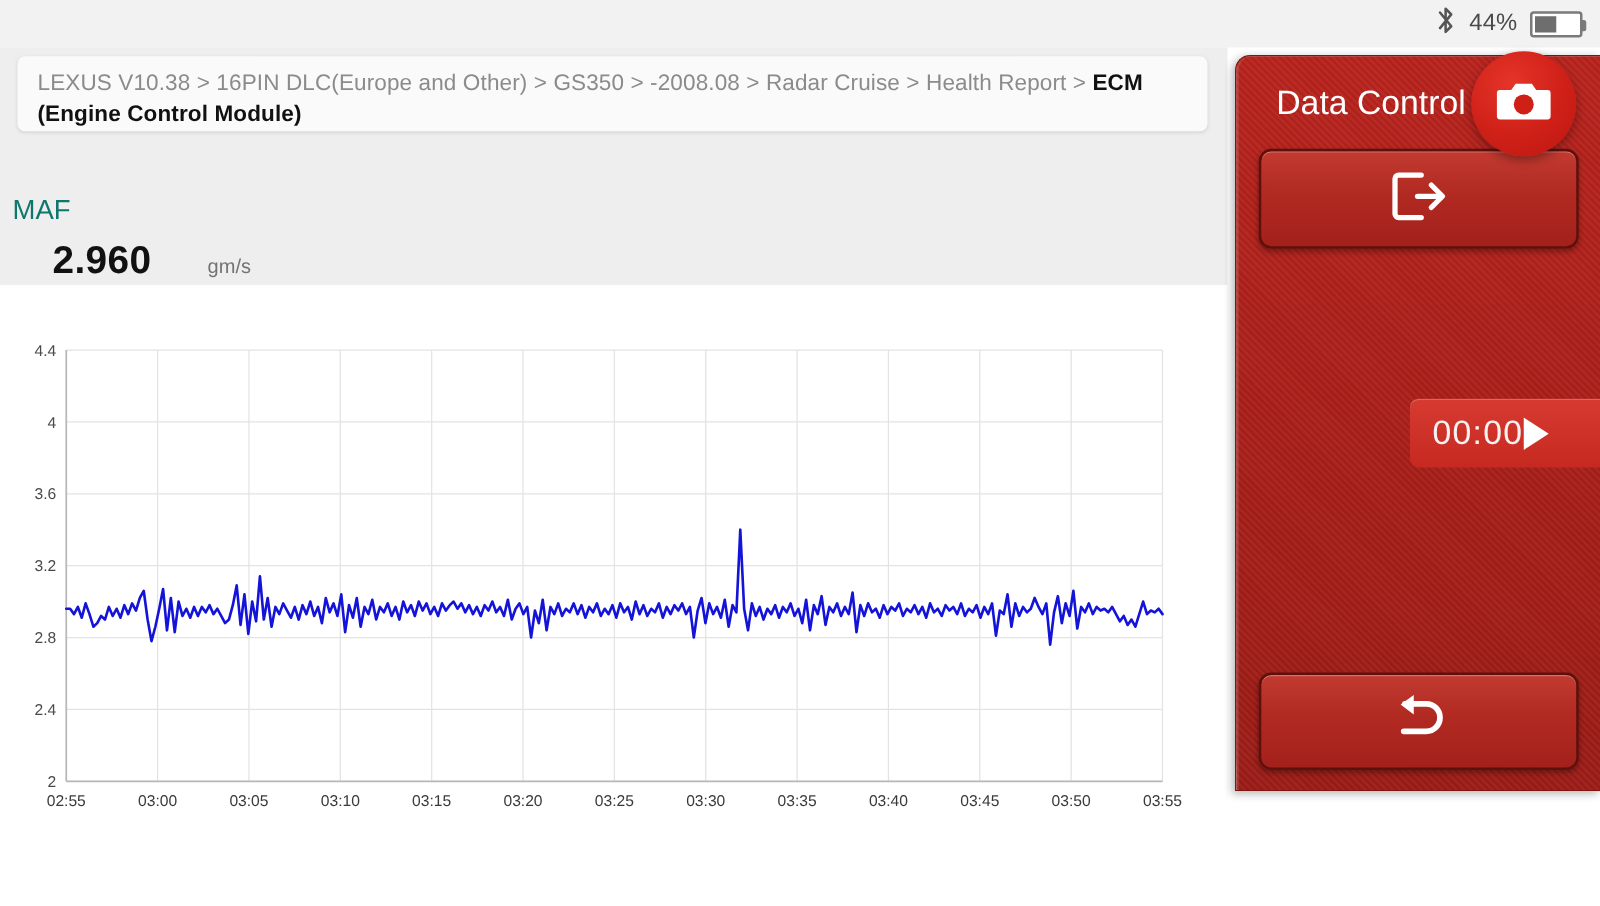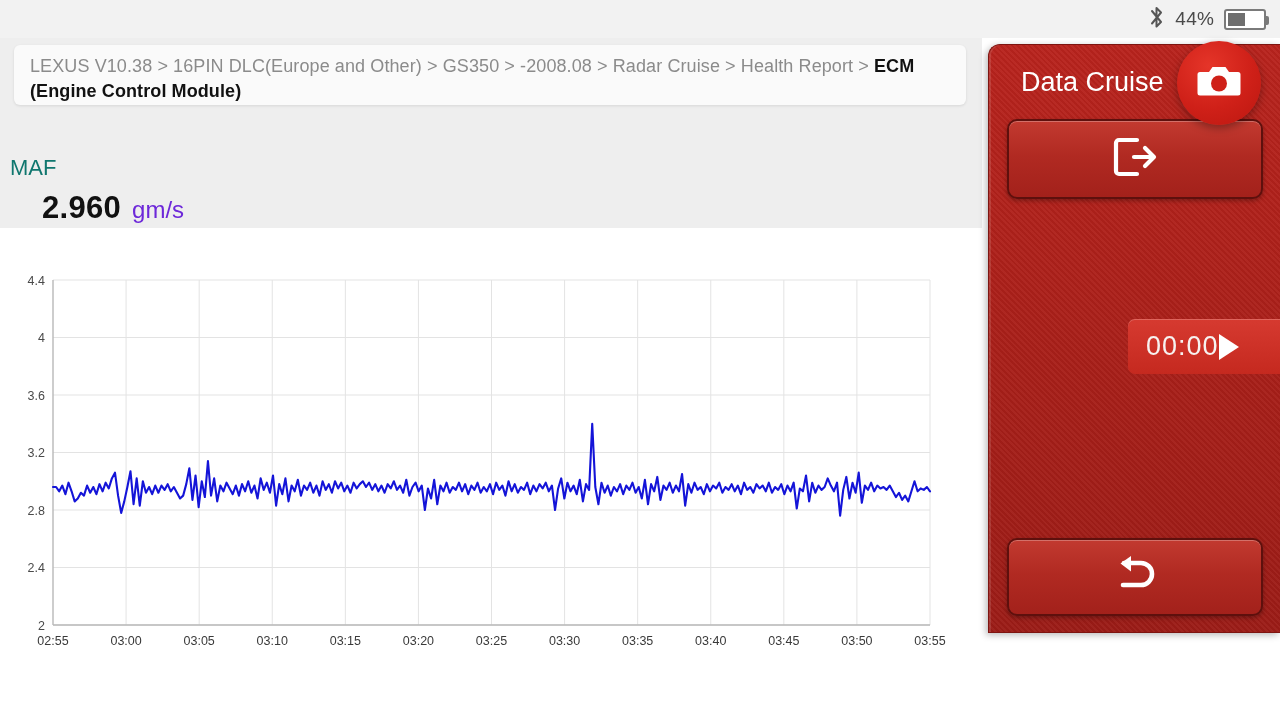--- a/index.html
+++ b/index.html
@@ -50,24 +50,24 @@
   }
   #breadcrumb .crumb-current { color: #111111; font-weight: bold; }
 
   #reading-block { position: absolute; left: 0; top: 72px; width: 982px; height: 118px; }
   #maf-label {
     position: absolute; left: 10px; top: 45px;
     font-size: 22px; color: #0f766e;
   }
   #maf-value-row {
     position: absolute; left: 42px; top: 80px;
-    display: flex; align-items: baseline; gap: 11px;
+    display: flex; align-items: baseline; 
   }
   #maf-value { font-size: 31px; font-weight: bold; color: #111111; letter-spacing: 0.3px; }
-  #maf-unit { font-size: 24px; color: #6d28d9; }
+  #maf-unit { font-size: 16px; color: #737373; margin-left: 45px; }
 
   
   #chart-area {
     position: absolute; left: 0; top: 190px; width: 982px; height: 448px;
     background: #ffffff;
   }
   #chart-svg { display: block; }
 
   
   #right-panel {
@@ -217,21 +217,21 @@
             <text x="783.8333333333334" y="417" text-anchor="middle" font-size="12.5" fill="#3a3a3a" font-family="&quot;Liberation Sans&quot;, sans-serif">03:45</text>
             <text x="856.9166666666666" y="417" text-anchor="middle" font-size="12.5" fill="#3a3a3a" font-family="&quot;Liberation Sans&quot;, sans-serif">03:50</text>
             <text x="930" y="417" text-anchor="middle" font-size="12.5" fill="#3a3a3a" font-family="&quot;Liberation Sans&quot;, sans-serif">03:55</text>
           </g>
         <path id="series-path" fill="none" stroke="#1414d8" stroke-width="2.1" stroke-linejoin="round" stroke-linecap="round" d="M53.00 259.00 L56.10 259.00 L59.20 263.31 L62.30 257.56 L65.40 266.19 L68.49 254.69 L71.59 263.31 L74.69 273.38 L77.79 270.50 L80.89 264.75 L83.99 267.63 L87.09 257.56 L90.19 264.75 L93.29 259.00 L96.39 266.19 L99.48 256.13 L102.58 263.31 L105.68 254.69 L108.78 260.44 L111.88 250.38 L114.98 244.63 L118.08 267.63 L121.18 284.88 L124.28 273.38 L127.37 259.00 L130.47 243.19 L133.57 276.25 L136.67 250.38 L139.77 277.69 L142.87 253.25 L145.97 264.75 L149.07 259.00 L152.17 266.19 L155.27 257.56 L158.36 264.75 L161.46 257.56 L164.56 261.88 L167.66 256.13 L170.76 263.31 L173.86 259.00 L176.96 264.75 L180.06 270.50 L183.16 267.63 L186.25 256.13 L189.35 240.31 L192.45 271.94 L195.55 247.50 L198.65 279.13 L201.75 253.25 L204.85 269.06 L207.95 233.13 L211.05 267.63 L214.14 250.38 L217.24 273.38 L220.34 257.56 L223.44 263.31 L226.54 254.69 L229.64 260.44 L232.74 266.19 L235.84 257.56 L238.94 267.63 L242.04 256.13 L245.13 263.31 L248.23 253.25 L251.33 264.75 L254.43 257.56 L257.53 270.50 L260.63 250.38 L263.73 261.88 L266.83 254.69 L269.93 264.75 L273.02 247.50 L276.12 277.69 L279.22 256.13 L282.32 266.19 L285.42 250.38 L288.52 273.38 L291.62 257.56 L294.72 263.31 L297.82 251.81 L300.92 267.63 L304.01 257.56 L307.11 261.88 L310.21 254.69 L313.31 264.75 L316.41 257.56 L319.51 267.63 L322.61 253.25 L325.71 261.88 L328.81 256.13 L331.90 264.75 L335.00 253.25 L338.10 260.44 L341.20 254.69 L344.30 263.31 L347.40 257.56 L350.50 264.75 L353.60 254.69 L356.70 260.44 L359.80 256.13 L362.89 253.25 L365.99 259.00 L369.09 254.69 L372.19 261.88 L375.29 256.13 L378.39 263.31 L381.49 257.56 L384.59 264.75 L387.69 256.13 L390.78 260.44 L393.88 253.25 L396.98 261.88 L400.08 257.56 L403.18 264.75 L406.28 251.81 L409.38 267.63 L412.48 259.00 L415.58 254.69 L418.67 263.31 L421.77 257.56 L424.87 282.00 L427.97 260.44 L431.07 270.50 L434.17 251.81 L437.27 276.25 L440.37 257.56 L443.47 263.31 L446.57 254.69 L449.66 264.75 L452.76 259.00 L455.86 261.88 L458.96 254.69 L462.06 263.31 L465.16 256.13 L468.26 266.19 L471.36 257.56 L474.46 261.88 L477.55 254.69 L480.65 264.75 L483.75 259.00 L486.85 263.31 L489.95 256.13 L493.05 266.19 L496.15 254.69 L499.25 261.88 L502.35 257.56 L505.45 267.63 L508.54 253.25 L511.64 263.31 L514.74 256.13 L517.84 264.75 L520.94 259.00 L524.04 261.88 L527.14 254.69 L530.24 266.19 L533.34 257.56 L536.43 263.31 L539.53 256.13 L542.63 260.44 L545.73 254.69 L548.83 263.31 L551.93 257.56 L555.03 282.00 L558.13 260.44 L561.23 250.38 L564.33 270.50 L567.42 254.69 L570.52 263.31 L573.62 257.56 L576.72 266.19 L579.82 251.81 L582.92 273.38 L586.02 256.13 L589.12 261.88 L592.22 195.75 L595.31 259.00 L598.41 276.25 L601.51 254.69 L604.61 264.75 L607.71 257.56 L610.81 267.63 L613.91 259.00 L617.01 263.31 L620.11 256.13 L623.20 266.19 L626.30 257.56 L629.40 261.88 L632.50 254.69 L635.60 264.75 L638.70 259.00 L641.80 270.50 L644.90 251.81 L648.00 276.25 L651.10 256.13 L654.19 263.31 L657.29 248.94 L660.39 271.94 L663.49 257.56 L666.59 261.88 L669.69 254.69 L672.79 264.75 L675.89 257.56 L678.99 263.31 L682.08 246.06 L685.18 277.69 L688.28 256.13 L691.38 264.75 L694.48 254.69 L697.58 261.88 L700.68 259.00 L703.78 266.19 L706.88 256.13 L709.98 263.31 L713.07 257.56 L716.17 260.44 L719.27 254.69 L722.37 264.75 L725.47 259.00 L728.57 261.88 L731.67 256.13 L734.77 263.31 L737.87 257.56 L740.96 266.19 L744.06 254.69 L747.16 261.88 L750.26 259.00 L753.36 264.75 L756.46 256.13 L759.56 260.44 L762.66 257.56 L765.76 263.31 L768.86 254.69 L771.95 264.75 L775.05 259.00 L778.15 261.88 L781.25 256.13 L784.35 266.19 L787.45 257.56 L790.55 263.31 L793.65 254.69 L796.75 280.56 L799.84 260.44 L802.94 263.31 L806.04 247.50 L809.14 273.38 L812.24 254.69 L815.34 264.75 L818.44 257.56 L821.54 261.88 L824.64 259.00 L827.73 250.38 L830.83 257.56 L833.93 263.31 L837.03 254.69 L840.13 287.75 L843.23 261.88 L846.33 248.94 L849.43 270.50 L852.53 254.69 L855.63 264.75 L858.72 244.63 L861.82 274.81 L864.92 257.56 L868.02 261.88 L871.12 254.69 L874.22 263.31 L877.32 257.56 L880.42 260.44 L883.52 259.00 L886.61 261.88 L889.71 257.56 L892.81 263.31 L895.91 269.06 L899.01 264.75 L902.11 271.94 L905.21 267.63 L908.31 273.38 L911.41 263.31 L914.51 253.25 L917.60 263.31 L920.70 260.44 L923.80 261.88 L926.90 259.00 L930.00 263.31"></path>
       </svg>
     </div>
   </div>
 
   <div id="right-panel">
-    <div id="panel-title">Data Cruise</div>
+    <div id="panel-title">Data Control</div>
 
     <div id="exit-button" class="red-btn">
       <span>
         <svg width="46" height="42" viewBox="0 0 46 42">
           <path d="M25 4 H7 a3 3 0 0 0 -3 3 V35 a3 3 0 0 0 3 3 H25" fill="none" stroke="#fff" stroke-width="4.2" stroke-linecap="round" stroke-linejoin="round"></path>
           <path d="M22 21 H41" fill="none" stroke="#fff" stroke-width="4.2" stroke-linecap="round"></path>
           <path d="M33 12 L42 21 L33 30" fill="none" stroke="#fff" stroke-width="4.2" stroke-linecap="round" stroke-linejoin="round"></path>
         </svg>
       </span>
     </div>

